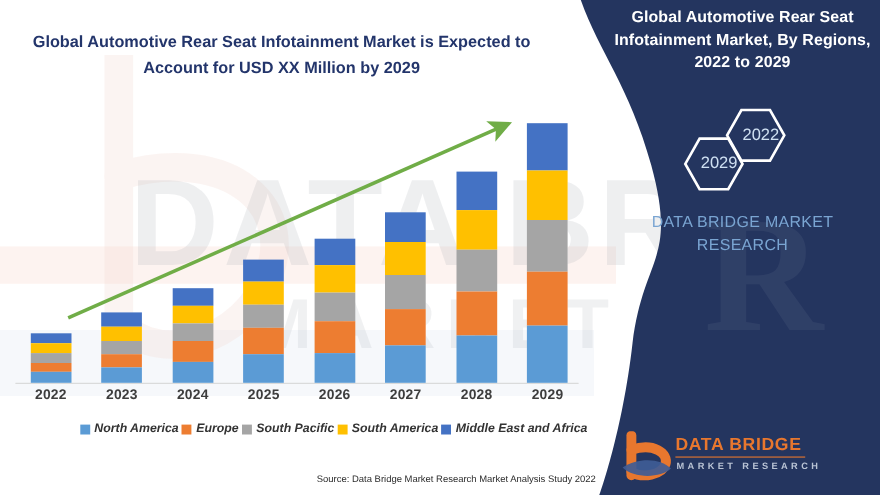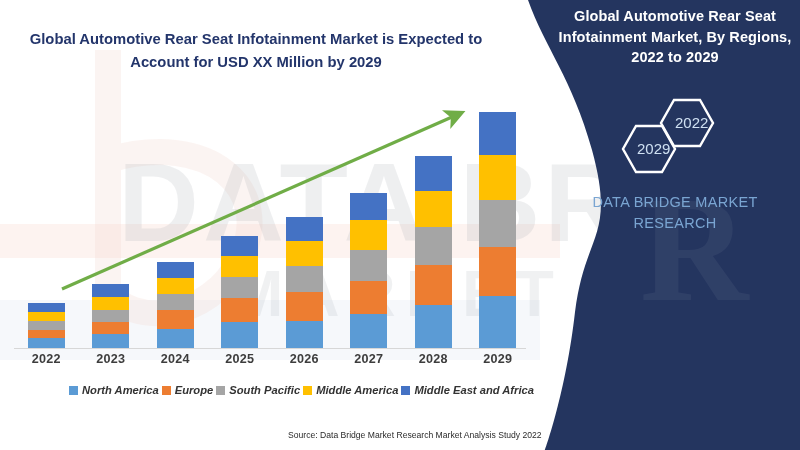--- a/index.html
+++ b/index.html
@@ -222,24 +222,34 @@
       <div class="lg-item">
         <span class="lg-sw" style="background: rgb(237, 125, 49);"></span>
         <span class="lg-tx">Europe</span>
       </div>
       <div class="lg-item">
         <span class="lg-sw" style="background: rgb(165, 165, 165);"></span>
         <span class="lg-tx">South Pacific</span>
       </div>
       <div class="lg-item">
         <span class="lg-sw" style="background: rgb(255, 192, 0);"></span>
-        <span class="lg-tx">Middle America</span>
+        <span class="lg-tx">South America</span>
       </div>
       <div class="lg-item">
         <span class="lg-sw" style="background: rgb(68, 114, 196);"></span>
         <span class="lg-tx">Middle East and Africa</span>
       </div>
     </div>
 
   <div class="foot-r">Source: Data Bridge Market Research Market Analysis Study 2022</div>
 
+  <div class="logo">
+    <svg viewBox="0 0 230 48" width="230" height="48">
+      <path d="M14 4 L14 40" stroke="#e8772e" stroke-width="9" stroke-linecap="round"></path>
+      <path d="M14 17 C 34 10, 48 20, 45 30 C 42 40, 24 43, 14 37" stroke="#e8772e" stroke-width="9" fill="none" stroke-linecap="round"></path>
+      <path d="M6 33 C 20 24, 40 24, 50 34 C 40 43, 16 43, 6 33 Z" fill="#3f5c96" opacity=".92"></path>
+    </svg>
+    <span class="logo-t1">DATA BRIDGE</span>
+    <span class="logo-ul"></span>
+    <span class="logo-t2">MARKET RESEARCH</span>
+  </div>
 
 </div>
 
 </body></html>

